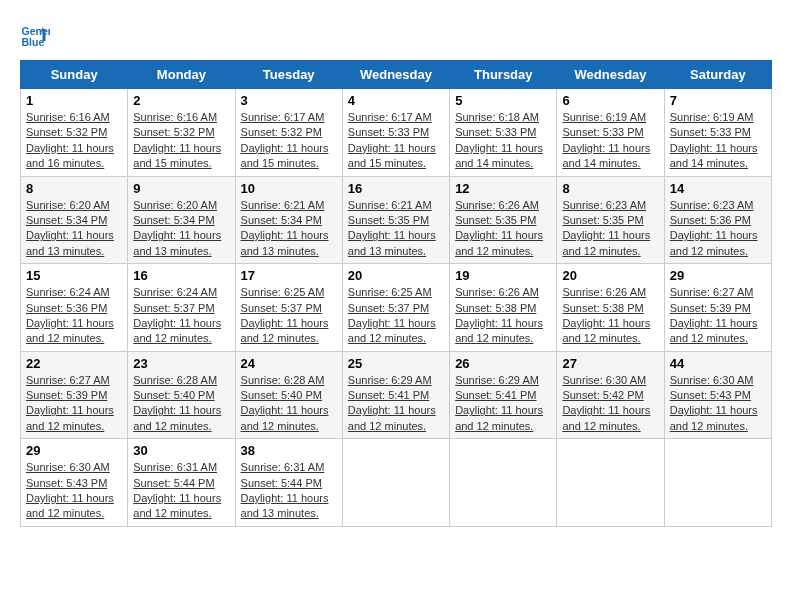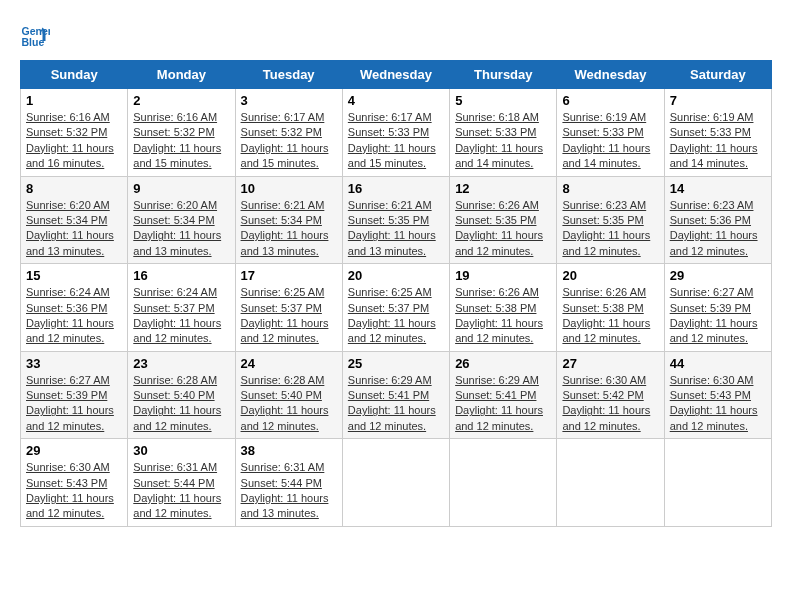--- a/index.html
+++ b/index.html
@@ -283,21 +283,21 @@
         <span class="day-number">29</span>
         <div class="day-info">
           <span>Sunrise: 6:27 AM</span><br>
           <span>Sunset: 5:39 PM</span><br>
           <span>Daylight: 11 hours and 12 minutes.</span>
         </div>
       </td>
       </tr>
       <tr class="week-row">
         <td>
-        <span class="day-number">33</span>
+        <span class="day-number">22</span>
         <div class="day-info">
           <span>Sunrise: 6:27 AM</span><br>
           <span>Sunset: 5:39 PM</span><br>
           <span>Daylight: 11 hours and 12 minutes.</span>
         </div>
       </td>
         <td>
         <span class="day-number">23</span>
         <div class="day-info">
           <span>Sunrise: 6:28 AM</span><br>

